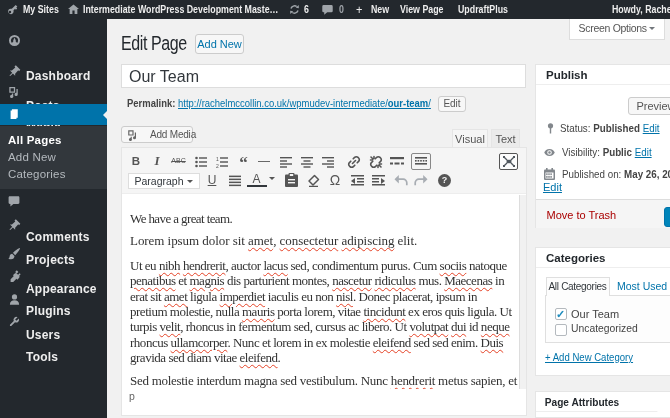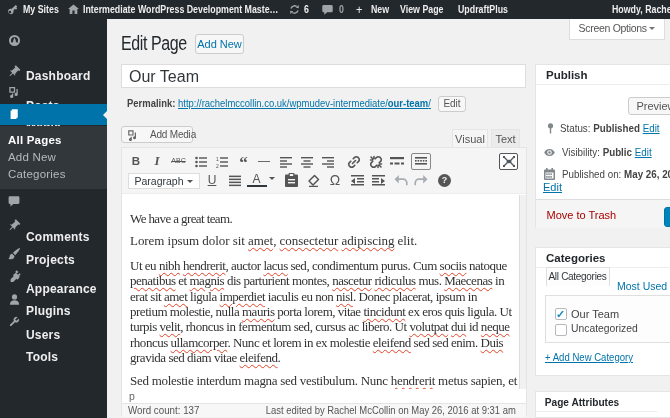--- a/index.html
+++ b/index.html
@@ -279,24 +279,20 @@
       <p style="letter-spacing:-0.48px">Ut eu <span class="wavy">nibh</span> <span class="wavy">hendrerit</span>, auctor <span class="wavy">lacus</span> sed, condimentum purus. Cum <span class="wavy">sociis</span> natoque<br>
 <span class="wavy">penatibus</span> et <span class="wavy">magnis</span> dis parturient montes, <span class="wavy">nascetur</span> <span class="wavy">ridiculus</span> mus. <span class="wavy">Maecenas</span> in<br>
 erat sit <span class="wavy">amet</span> ligula <span class="wavy">imperdiet</span> iaculis eu non <span class="wavy">nisl</span>. Donec placerat, ipsum in<br>
 pretium molestie, nulla <span class="wavy">mauris</span> porta lorem, vitae <span class="wavy">tincidunt</span> ex eros quis ligula. Ut<br>
 turpis <span class="wavy">velit</span>, rhoncus in fermentum sed, cursus ac libero. Ut <span class="wavy">volutpat</span> <span class="wavy">dui</span> id <span class="wavy">neque</span><br>
 rhoncus <span class="wavy">ullamcorper</span>. Nunc et lorem in ex molestie <span class="wavy">eleifend</span> sed sed enim. <span class="wavy">Duis</span><br>
 gravida sed diam vitae <span class="wavy">eleifend</span>.</p>
       <p>Sed molestie interdum magna sed vestibulum. Nunc <span class="wavy">hendrerit</span> metus sapien, et</p>
     </div>
     <div id="pbar" style="position:absolute;left:0;top:241px;width:404px;height:14px;background:#fff;font-size:10.5px;color:#666;line-height:14px;padding-left:7px">p</div>
-    <div id="wcbar" style="position:absolute;left:0;top:255px;width:404px;height:14px;background:#f7f7f7;border-top:1px solid #e5e5e5;font-size:10.5px;color:#555;line-height:13px">
-      <span class="abs" style="left:6px;transform:scaleX(0.93);transform-origin:left center">Word count: 137</span>
-      <span class="abs" style="right:10px;transform:scaleX(0.9);transform-origin:right center">Last edited by Rachel McCollin on May 26, 2016 at 9:31 am</span>
-    </div>
   </div>
 </div>
 <div id="rightcol">
   <div class="abs" style="left:569px;top:19px;width:96px;height:21px;background:#fff;border:1px solid #ddd;border-top:none;font-size:10.5px;letter-spacing:-0.3px;color:#555;text-align:center;line-height:19px">Screen Options&nbsp;<span style="display:inline-block;width:0;height:0;border-top:3.5px solid #72777c;border-left:3px solid transparent;border-right:3px solid transparent;vertical-align:2px"></span></div>
 
   <div id="publishbox" style="top:64px;height:164px">
     <div class="boxhead">Publish</div>
     <div class="btn" style="left:92px;top:32px;width:56px;height:18px;line-height:16px;font-size:11px">Preview</div>
     <svg class="abs" style="left:10.5px;top:58px" width="7" height="11" viewBox="0 0 7 11">
         <circle cx="3.5" cy="2.8" r="2.6" fill="#82878c"></circle>
@@ -325,21 +321,21 @@
     <div class="abs" style="left:7px;top:115.5px;font-size:11px"><a style="text-decoration:underline" href="#e">Edit</a></div>
     <div class="abs" style="left:0;top:134px;width:138px;height:29px;background:#f5f5f5;border-top:1px solid #ddd">
       <span class="abs" style="left:10.5px;top:9px;font-size:11px;color:#a00;white-space:nowrap">Move to Trash</span>
       <span class="abs" style="left:128px;top:7px;width:45px;height:20px;background:#0085ba;border:1px solid #0073aa;border-radius:3px"></span>
     </div>
   </div>
 
   <div id="catbox" style="top:247px;height:129px">
     <div class="boxhead">Categories</div>
     <div class="abs" style="left:9px;top:47px;width:130px;height:48px;background:#fdfdfd;border:1px solid #dfdfdf"></div>
-    <div class="abs" style="left:9.5px;top:19px;width:64px;height:19px;background:#fdfdfd;border:1px solid #dfdfdf;border-bottom:none;font-size:10px;color:#32373c;text-align:center;line-height:18px;white-space:nowrap;letter-spacing:-0.3px">All Categories</div>
+    <div class="abs" style="left:9.5px;top:29px;width:64px;height:19px;background:#fdfdfd;border:1px solid #dfdfdf;border-bottom:none;font-size:10px;color:#32373c;text-align:center;line-height:18px;white-space:nowrap;letter-spacing:-0.3px">All Categories</div>
     <div class="abs" style="left:81px;top:31.5px;font-size:10.5px;white-space:nowrap"><a style="text-decoration:none" href="#e">Most Used</a></div>
     <span class="abs" style="left:18.5px;top:60px;width:12px;height:12px;background:#fff;border:1px solid #b4b9be;border-radius:2px;color:#1e8cbe;font-size:11px;font-weight:bold;line-height:10px;text-align:center">✓</span>
     <span class="abs" style="left:35px;top:59.5px;font-size:11px;color:#444;white-space:nowrap">Our Team</span>
     <span class="abs" style="left:18.5px;top:75.5px;width:12px;height:12px;background:#fff;border:1px solid #b4b9be;border-radius:2px"></span>
     <span class="abs" style="left:35px;top:74px;font-size:11px;color:#444;white-space:nowrap;transform:scaleX(0.94);transform-origin:left center">Uncategorized</span>
     <div class="abs" style="left:9px;top:103px;font-size:11px;white-space:nowrap;transform:scaleX(0.87);transform-origin:left center"><a style="text-decoration:underline" href="#e">+ Add New Category</a></div>
   </div>
 
   <div id="pabox" style="top:391px;height:27px">
     <div class="boxhead" style="transform:scaleX(0.88);transform-origin:left center">Page Attributes</div>

